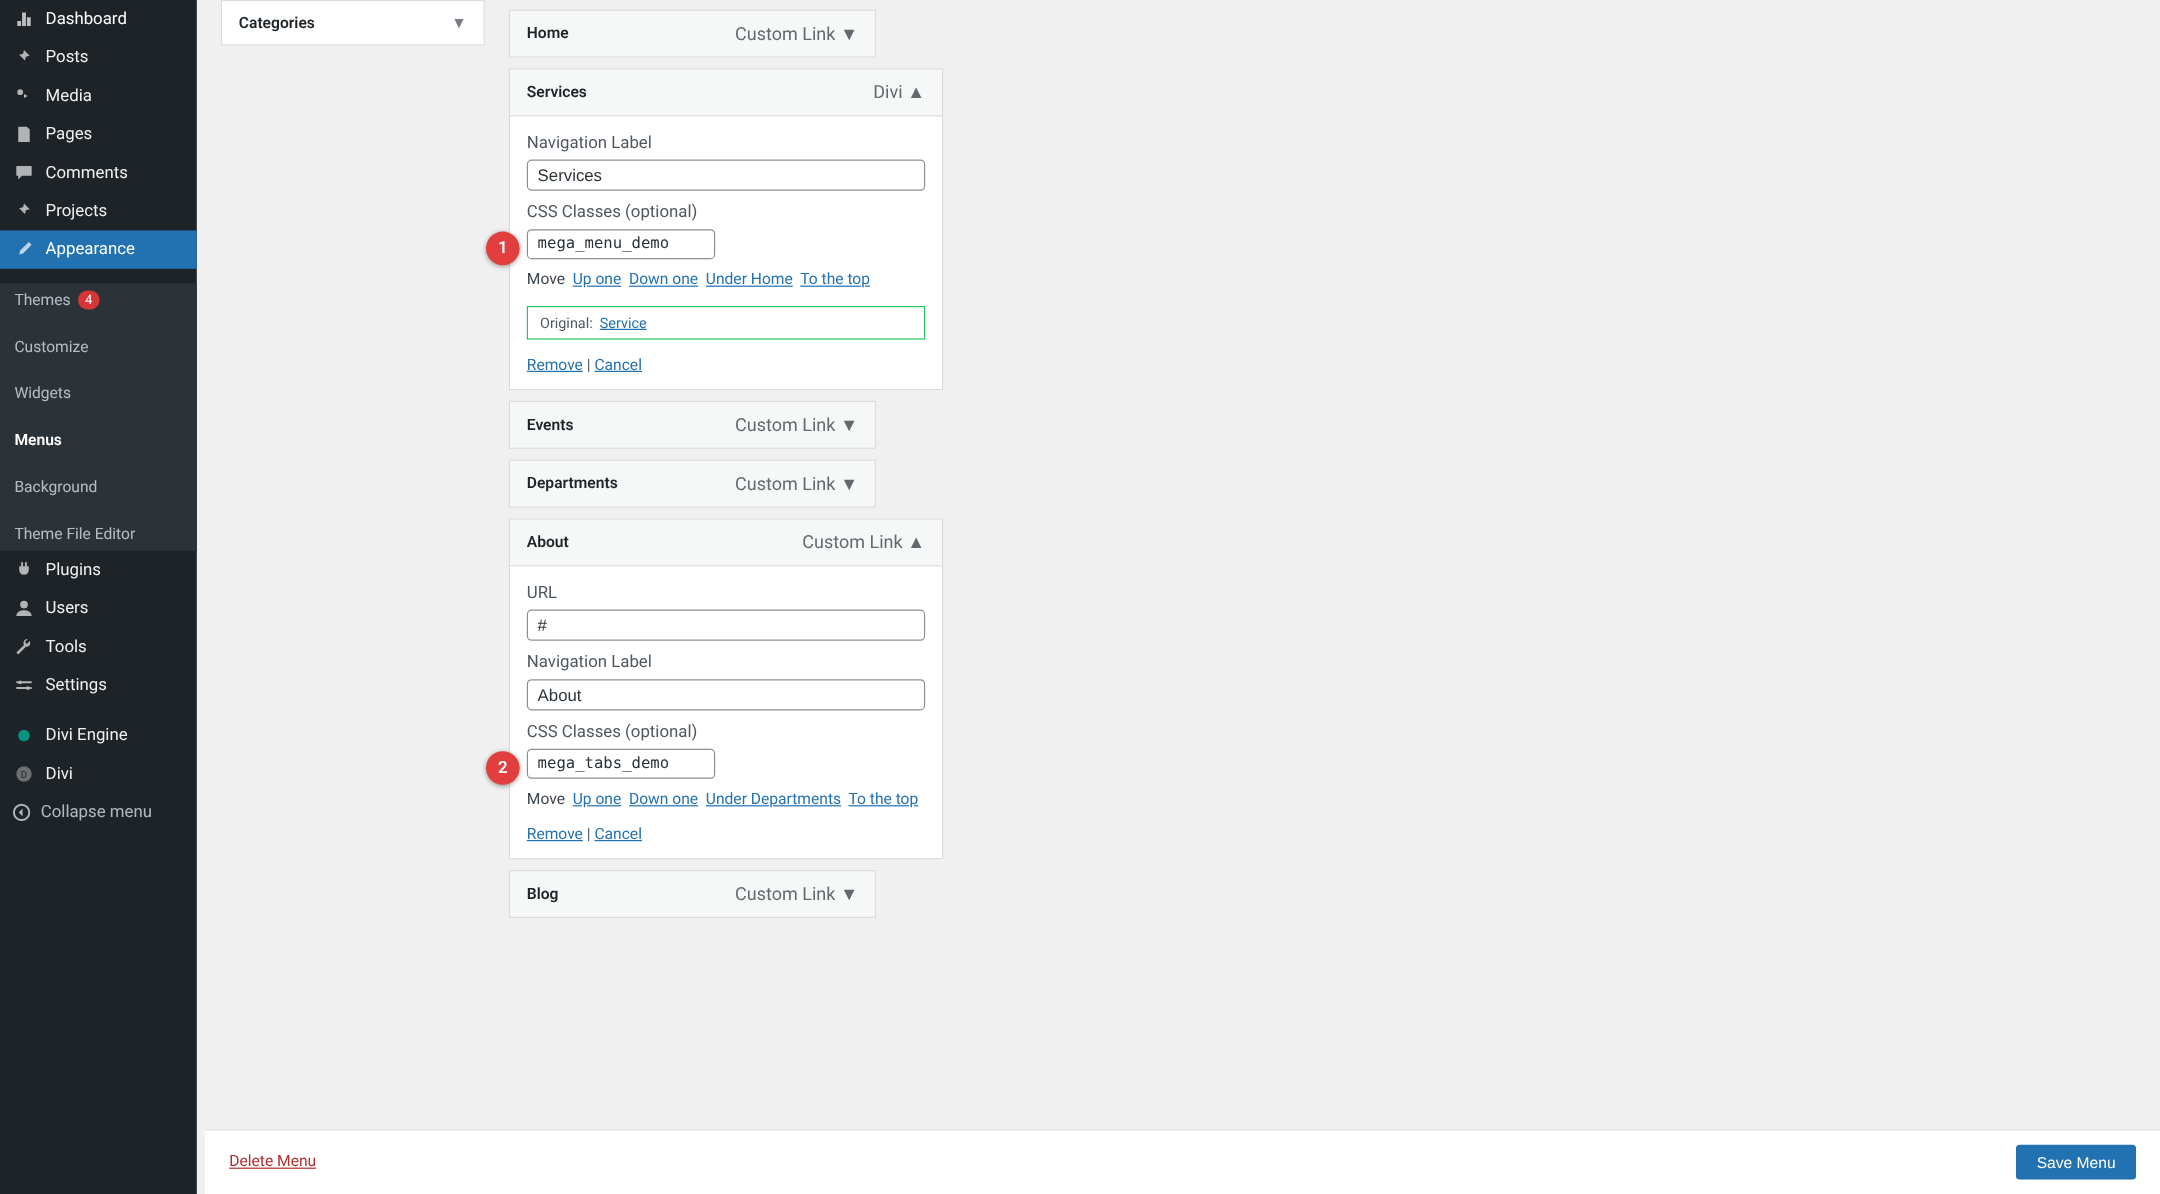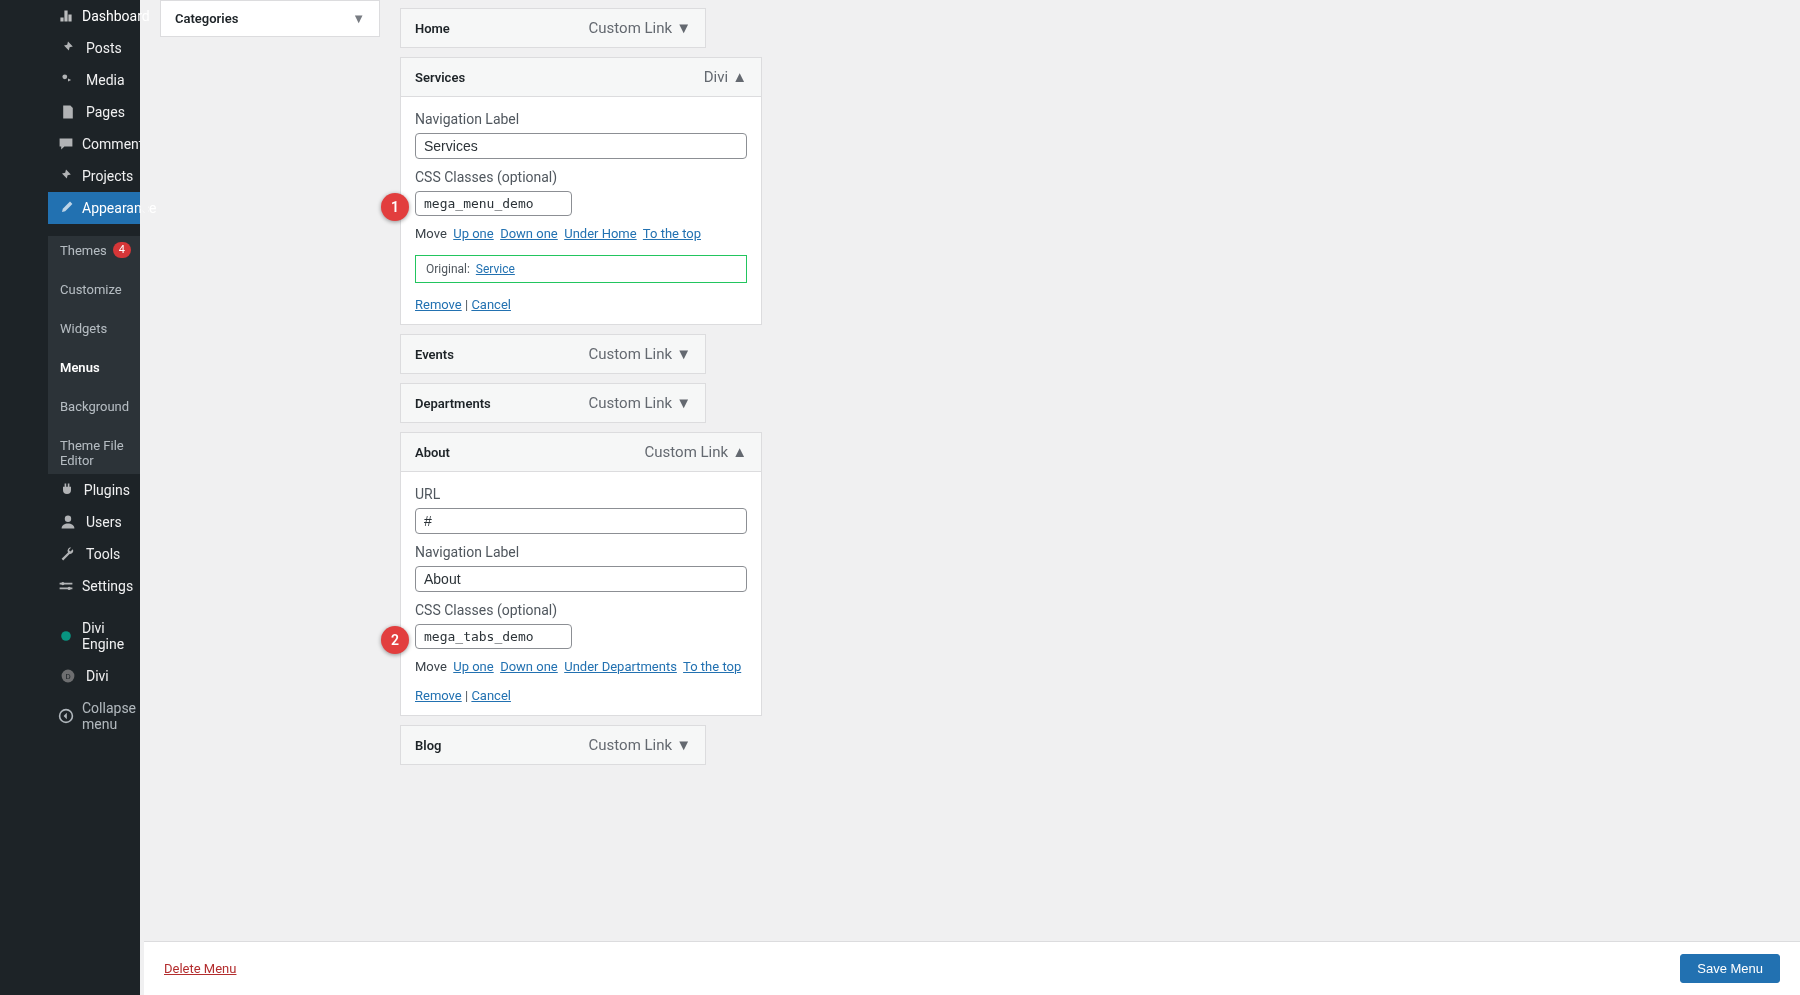--- a/index.html
+++ b/index.html
@@ -1,19 +1,19 @@
 <!DOCTYPE html>
 <html><head>
 <meta charset="utf-8">
 <style>
   html,body{margin:0;padding:0;font-family:-apple-system,BlinkMacSystemFont,"Segoe UI",Roboto,Helvetica,Arial,sans-serif;font-size:13px;color:#3c434a;background:#f0f0f1;}
   *{box-sizing:border-box;}
   .app{display:flex;min-height:100vh;}
   
-  .sidebar{width:140px;background:#1d2327;color:#f0f0f1;font-size:14px;flex-shrink:0;padding-left:48px;}
+  .sidebar{width:164px;background:#1d2327;color:#f0f0f1;font-size:14px;flex-shrink:0;}
   .sidebar-item{display:flex;align-items:center;padding:8px 10px;color:#f0f0f1;gap:8px;cursor:pointer;}
   .sidebar-item.top{color:#fff;}
   .sidebar-item.active{background:#2271b1;color:#fff;position:relative;}
   .sidebar-item.active::after{content:"";position:absolute;right:-8px;top:50%;transform:translateY(-50%);border:8px solid transparent;border-right-color:#f0f0f1;}
   .sidebar-item .ico{width:20px;display:flex;justify-content:center;opacity:.7;}
   .sidebar-sub{background:#2c3338;font-size:13px;}
   .sidebar-sub-item{padding:6px 12px;color:rgba(240,246,252,.7);cursor:pointer;display:flex;align-items:center;gap:6px;margin-top:12px;}
   .sidebar-sub-item.current{color:#fff;font-weight:600;}
   .badge{background:#d63638;color:#fff;border-radius:9px;font-size:11px;padding:0 6px;line-height:16px;}
   .collapse{display:flex;align-items:center;gap:8px;padding:8px 10px;color:rgba(240,246,252,.7);cursor:pointer;}
@@ -35,21 +35,21 @@
   .text-input{width:100%;border:1px solid #8c8f94;border-radius:4px;padding:4px 8px;font-size:14px;background:#fff;color:#2c3338;}
   .text-input.small{width:157px;font-family:Consolas,Menlo,monospace;font-size:13px;}
   .move-line{margin-top:10px;font-size:13px;color:#3c434a;}
   .move-line a,.mi-body a{color:#2271b1;text-decoration:underline;cursor:pointer;}
   .origin-box{border:1px solid #22c55e;padding:6px 10px;margin-top:14px;font-size:12px;color:#50575e;}
   .actions{margin-top:14px;font-size:13px;}
   .remove{color:#b32d2e;text-decoration:underline;cursor:pointer;}
   .cancel{color:#2271b1;text-decoration:underline;cursor:pointer;}
   .annotation{position:absolute;width:28px;height:28px;background:#e23e3e;border-radius:50%;color:#fff;display:flex;align-items:center;justify-content:center;font-weight:600;font-size:14px;box-shadow:0 1px 4px rgba(0,0,0,.4);}
   
-  .footer{position:fixed;left:144px;right:0;bottom:0;background:#fff;border-top:1px solid #dcdcde;padding:12px 20px;display:flex;justify-content:space-between;align-items:center;}
+  .footer{position:fixed;left:171px;right:0;bottom:0;background:#fff;border-top:1px solid #dcdcde;padding:12px 20px;display:flex;justify-content:space-between;align-items:center;}
   .delete-menu{color:#b32d2e;text-decoration:underline;cursor:pointer;font-size:13px;}
   .save-btn{background:#2271b1;color:#fff;border:1px solid #2271b1;border-radius:3px;padding:6px 16px;font-size:13px;cursor:pointer;}
   .right-rail{width:340px;flex-shrink:0;}
   svg{display:block;}
   .field-block{position:relative;}
 </style>
 </head>
 <body>
 
 <div class="app">

